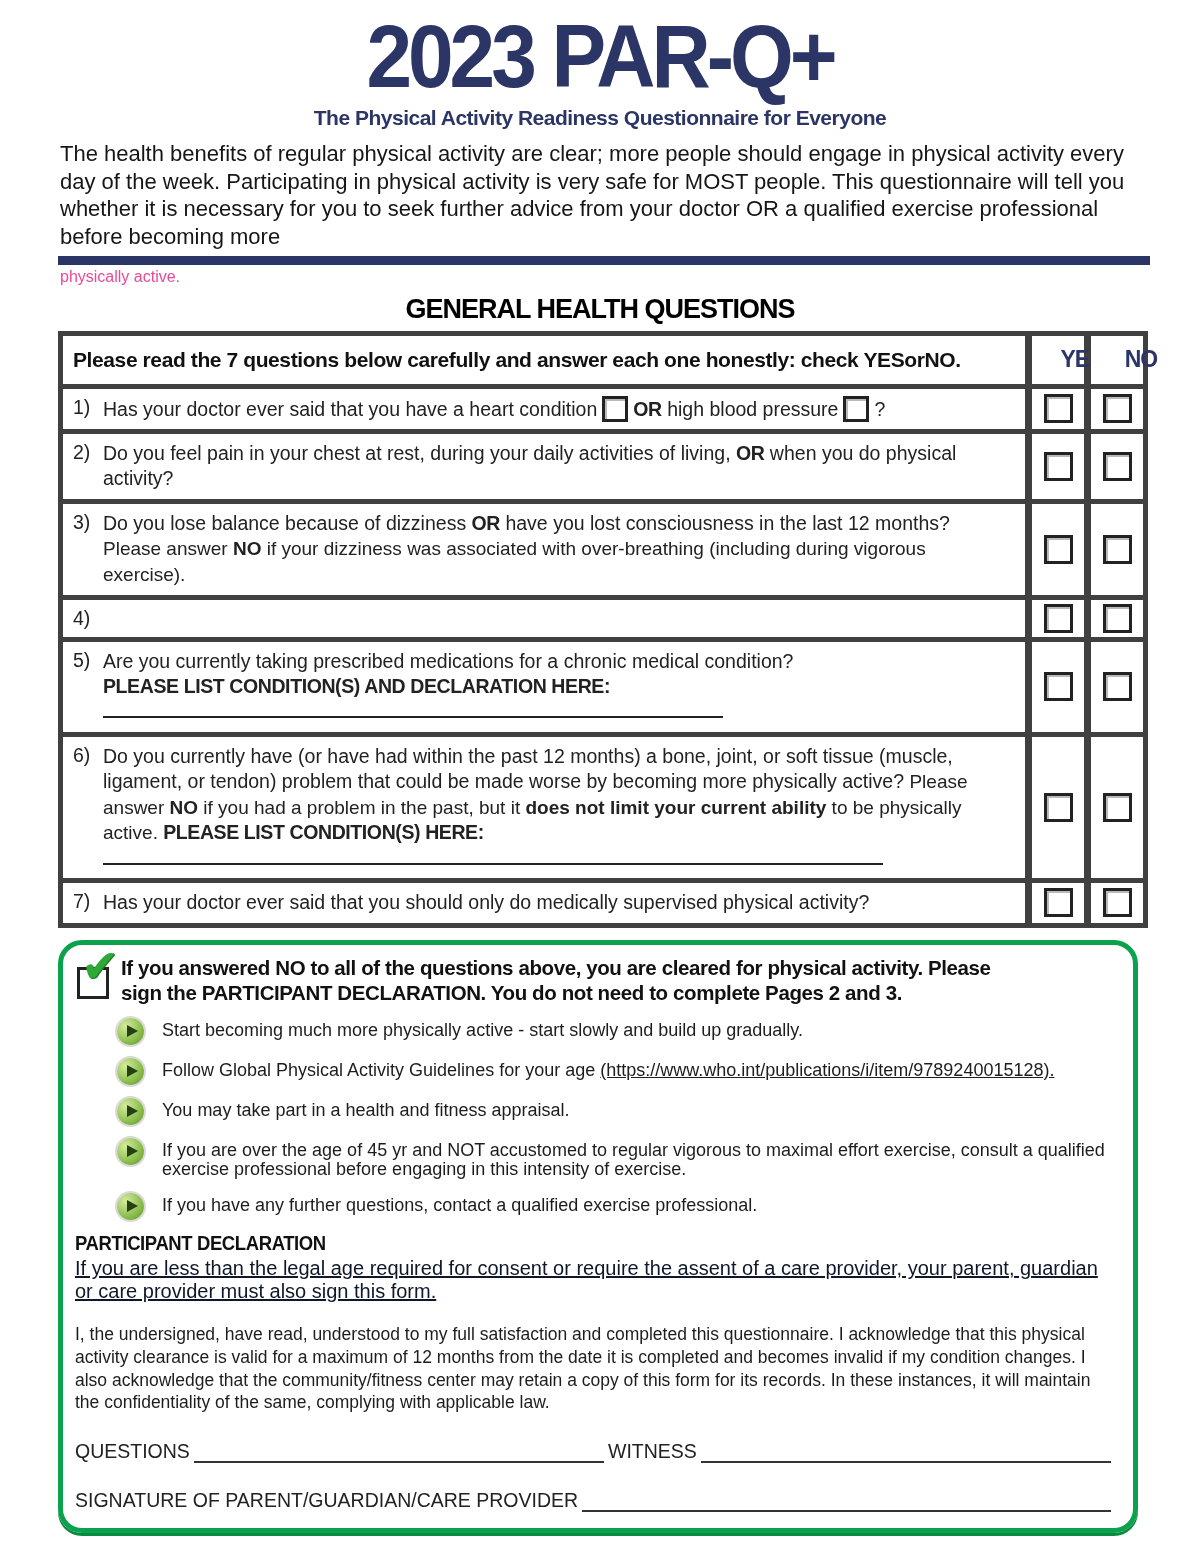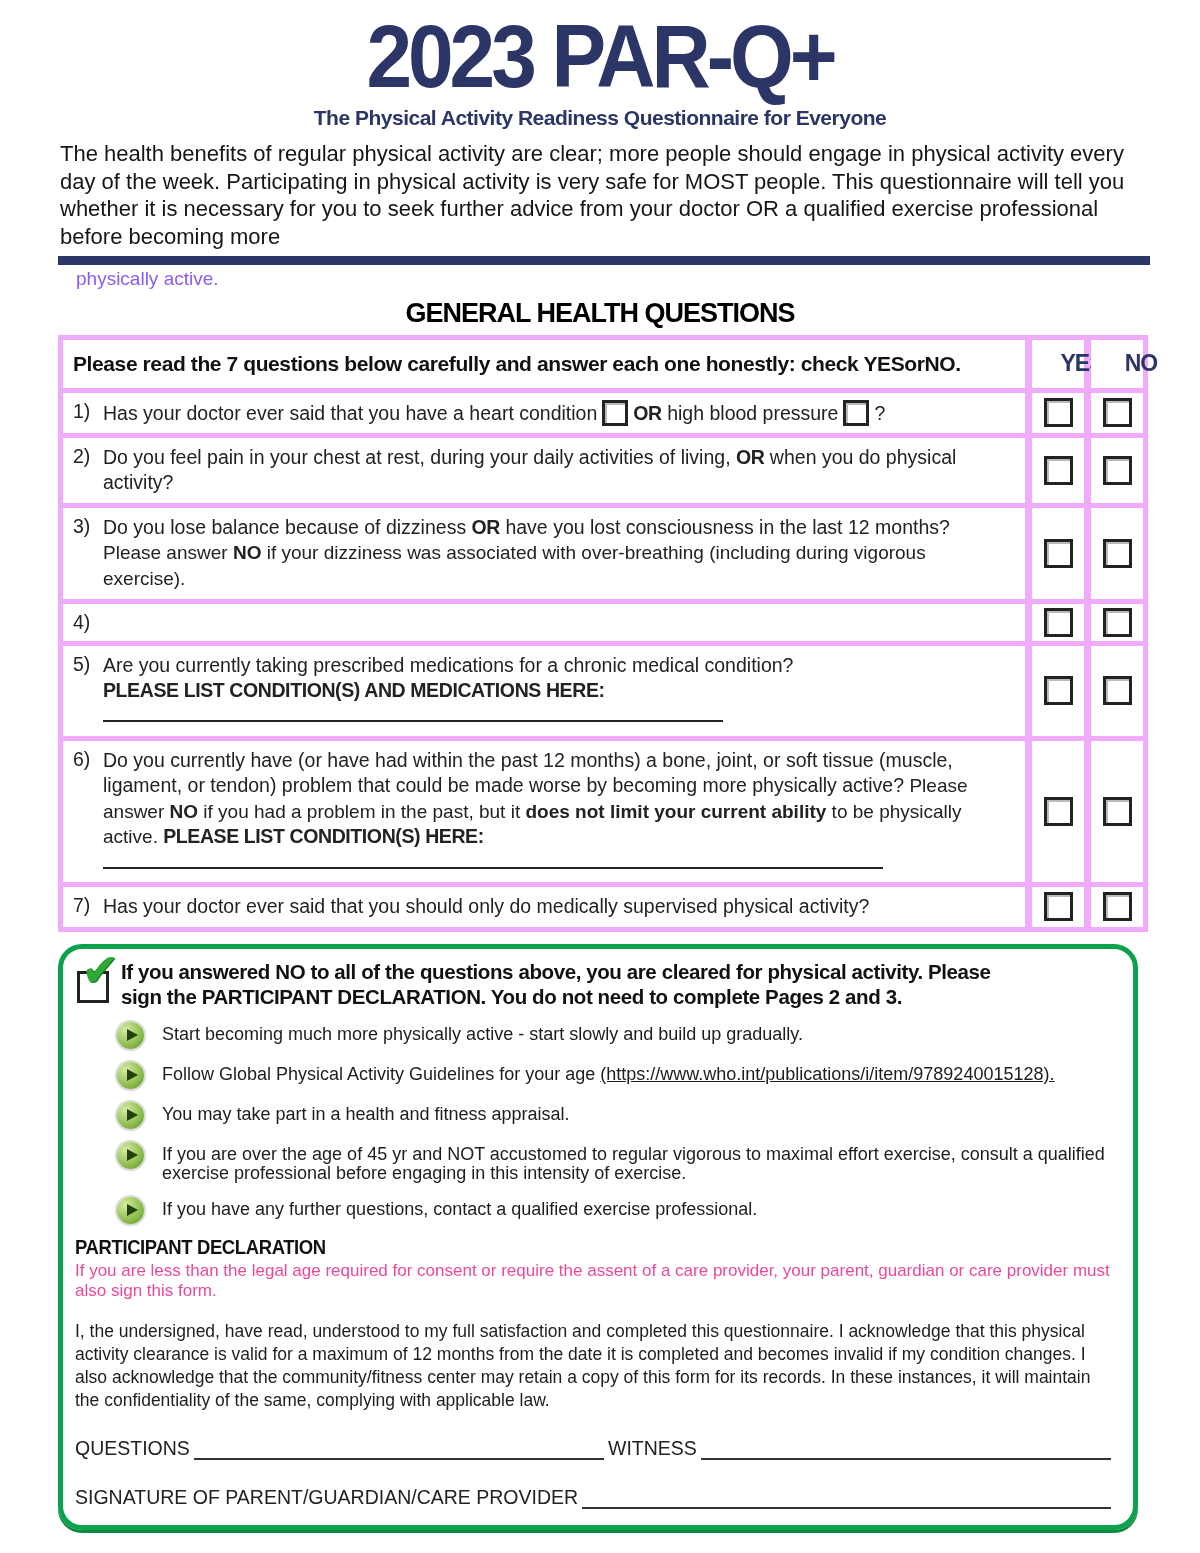--- a/index.html
+++ b/index.html
@@ -5,27 +5,27 @@
   html,body{margin:0;padding:0;background:#fff;}
   body{width:1200px;min-height:1553px;font-family:"Liberation Sans",sans-serif;color:#111;position:relative;}
   .page{width:1200px;min-height:1553px;box-sizing:border-box;padding-top:18px;}
 
   
   .hdr{text-align:center;}
   .hdr-title{margin:0;color:#2b3566;font-size:82px;line-height:0.95;font-weight:bold;letter-spacing:-4px;transform:scaleY(1.08);}
   .hdr-sub{margin:10px 0 0;color:#2b3566;font-size:21px;font-weight:bold;letter-spacing:-0.5px;}
   .intro{margin:10px 60px 0 60px;text-align:left;font-size:22px;line-height:1.26;color:#161616;}
   .navy-rule{height:9px;background:#2b3566;margin:5px 50px 0 58px;}
-  .intro-tail{margin:3px 60px 0 76px;text-align:left;font-size:19px;color:#8b5cf6;}
+  .intro-tail{margin:3px 60px 0 60px;text-align:left;font-size:16px;color:#ec4899;}
 
   
   .section-title{margin:8px 0 6px;text-align:center;font-size:27px;font-weight:bold;letter-spacing:-1px;color:#000;transform:scaleY(1.05);}
 
   
-  .gh-table{margin:0 52px 0 58px;background:#f0abfc;display:grid;grid-template-columns:1fr 52px 52px;gap:5px 7px;padding:5px;}
+  .gh-table{margin:0 52px 0 58px;background:#404040;display:grid;grid-template-columns:1fr 52px 52px;gap:5px 7px;padding:5px;}
   .gh-cell{background:#fff;}
   .gh-head-main{font-size:21px;font-weight:bold;letter-spacing:-0.4px;padding:12px 10px;display:flex;align-items:center;}
   .gh-head-ans{display:flex;align-items:center;justify-content:center;color:#2b3566;font-size:23px;font-weight:bold;letter-spacing:-1px;padding-left:48px;}
   .q-cell{display:flex;padding:7px 8px 7px 10px;align-items:flex-start;}
   .q-num{flex:0 0 30px;font-size:19.5px;color:#222;}
   .q-text{flex:1;font-size:19.5px;line-height:1.3;color:#222;padding-right:6px;}
   .a-cell{display:flex;align-items:center;justify-content:center;}
   .cbx{display:inline-block;width:29px;height:29px;background:#fff;border:3px solid #222;box-shadow:inset 2px 2px 0 rgba(130,130,130,.55);box-sizing:border-box;}
   .cbx-inline{width:26px;height:26px;vertical-align:-6px;margin:0 5px;}
   .seg-bold,.seg-smallbold{font-weight:bold;}
@@ -45,21 +45,21 @@
   .check-icon{flex:0 0 46px;position:relative;width:46px;height:48px;}
   .ci-box{position:absolute;left:2px;top:14px;width:26px;height:26px;border:3px solid #222;background:#fff;}
   .ci-mark{position:absolute;left:6px;top:-14px;font-family:"DejaVu Sans",sans-serif;font-size:46px;color:#2ea836;text-shadow:1px 1px 0 #1d7a25;}
   .green-heading{margin:2px 0 0;font-size:20.5px;font-weight:bold;letter-spacing:-0.4px;line-height:1.22;max-width:900px;}
   .gb-list{margin-top:8px;}
   .gb-item{display:flex;align-items:flex-start;margin:13px 0 13px 42px;}
   .play-icon{flex:0 0 27px;width:27px;height:27px;border-radius:50%;background:radial-gradient(circle at 32% 30%,#d6ecA0,#7fb440 70%,#5e8f2b);box-shadow:0 0 0 2px #d9d9d9;position:relative;margin-right:18px;}
   .play-icon::after{content:"";position:absolute;left:10px;top:7px;border-left:11px solid #23420f;border-top:6.5px solid transparent;border-bottom:6.5px solid transparent;}
   .gb-text{font-size:18px;line-height:1.1;color:#1d1d1d;padding-top:3px;}
   .decl-title{margin:4px 0 2px;font-size:18.5px;font-weight:bold;letter-spacing:-0.4px;transform:scaleY(1.05);transform-origin:left;}
-  .decl-note{margin:2px 0 0;font-size:17px;line-height:1.15;color:#ec4899;}
+  .decl-note{margin:2px 0 0;font-size:20px;line-height:1.15;color:#0f172a;text-decoration:underline;}
   .decl-body{margin:20px 0 16px;font-size:17.5px;line-height:1.3;color:#1d1d1d;}
   .sig-rows{margin-top:20px;}
   .sig-row{display:flex;align-items:flex-end;margin-top:26px;font-size:19.5px;color:#222;}
   .sig-row .lbl{white-space:nowrap;}
   .sig-row .line{border-bottom:2px solid #333;height:18px;margin:0 4px;}
 </style>
 </head>
 <body>
 
 <div class="page">
@@ -117,21 +117,21 @@
         <span class="q-num">4)</span>
       </div>
       <div class="gh-cell a-cell">
         <span class="cbx"></span>
       </div>
       <div class="gh-cell a-cell">
         <span class="cbx"></span>
       </div>
       <div class="gh-cell q-cell">
         <span class="q-num">5)</span>
-        <div class="q-text"><span class="seg-n">Are you currently taking prescribed medications for a chronic medical condition?</span><br><span class="seg-boldcond">PLEASE LIST CONDITION(S) AND MEDICATIONS HERE:</span><span class="seg-fill fill-lg"></span></div>
+        <div class="q-text"><span class="seg-n">Are you currently taking prescribed medications for a chronic medical condition?</span><br><span class="seg-boldcond">PLEASE LIST CONDITION(S) AND DECLARATION HERE:</span><span class="seg-fill fill-lg"></span></div>
       </div>
       <div class="gh-cell a-cell">
         <span class="cbx"></span>
       </div>
       <div class="gh-cell a-cell">
         <span class="cbx"></span>
       </div>
       <div class="gh-cell q-cell">
         <span class="q-num">6)</span>
         <div class="q-text"><span class="seg-n">Do you currently have (or have had within the past 12 months) a bone, joint, or soft tissue (muscle, ligament, or tendon) problem that could be made worse by becoming more physically active? </span><span class="seg-small">Please answer </span><span class="seg-smallbold">NO</span><span class="seg-small"> if you had a problem in the past, but it </span><span class="seg-smallbold">does not limit your current ability</span><span class="seg-small"> to be physically active. </span><span class="seg-boldcond">PLEASE LIST CONDITION(S) HERE:</span><span class="seg-fill fill-xl"></span></div>

